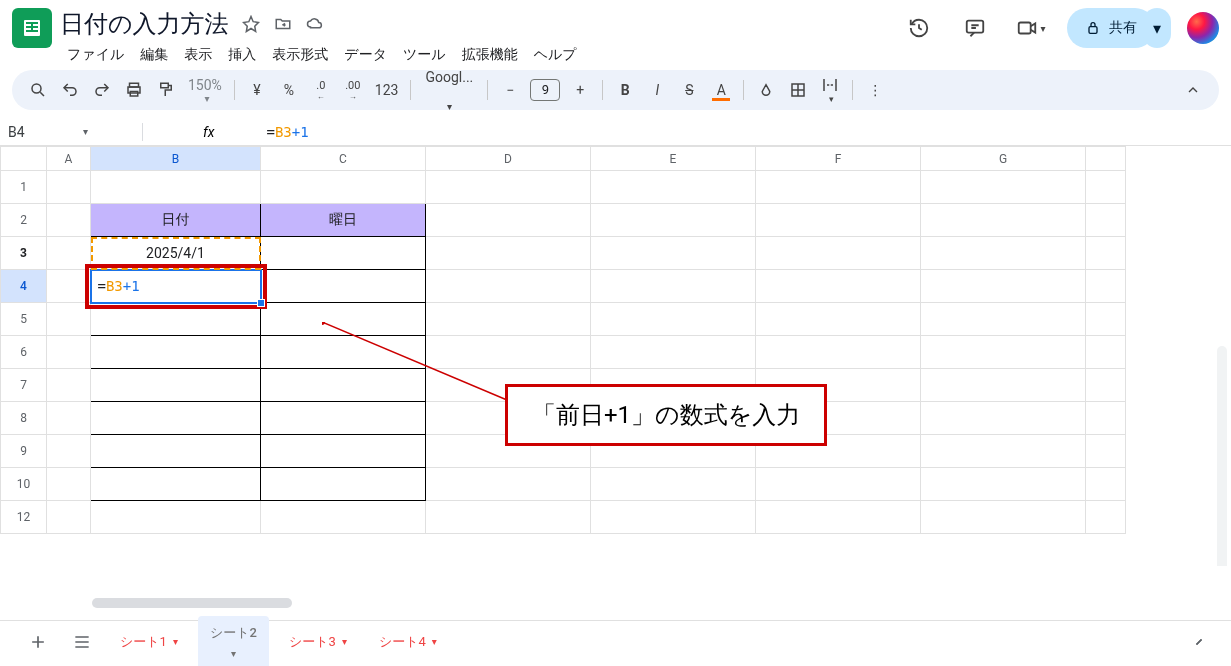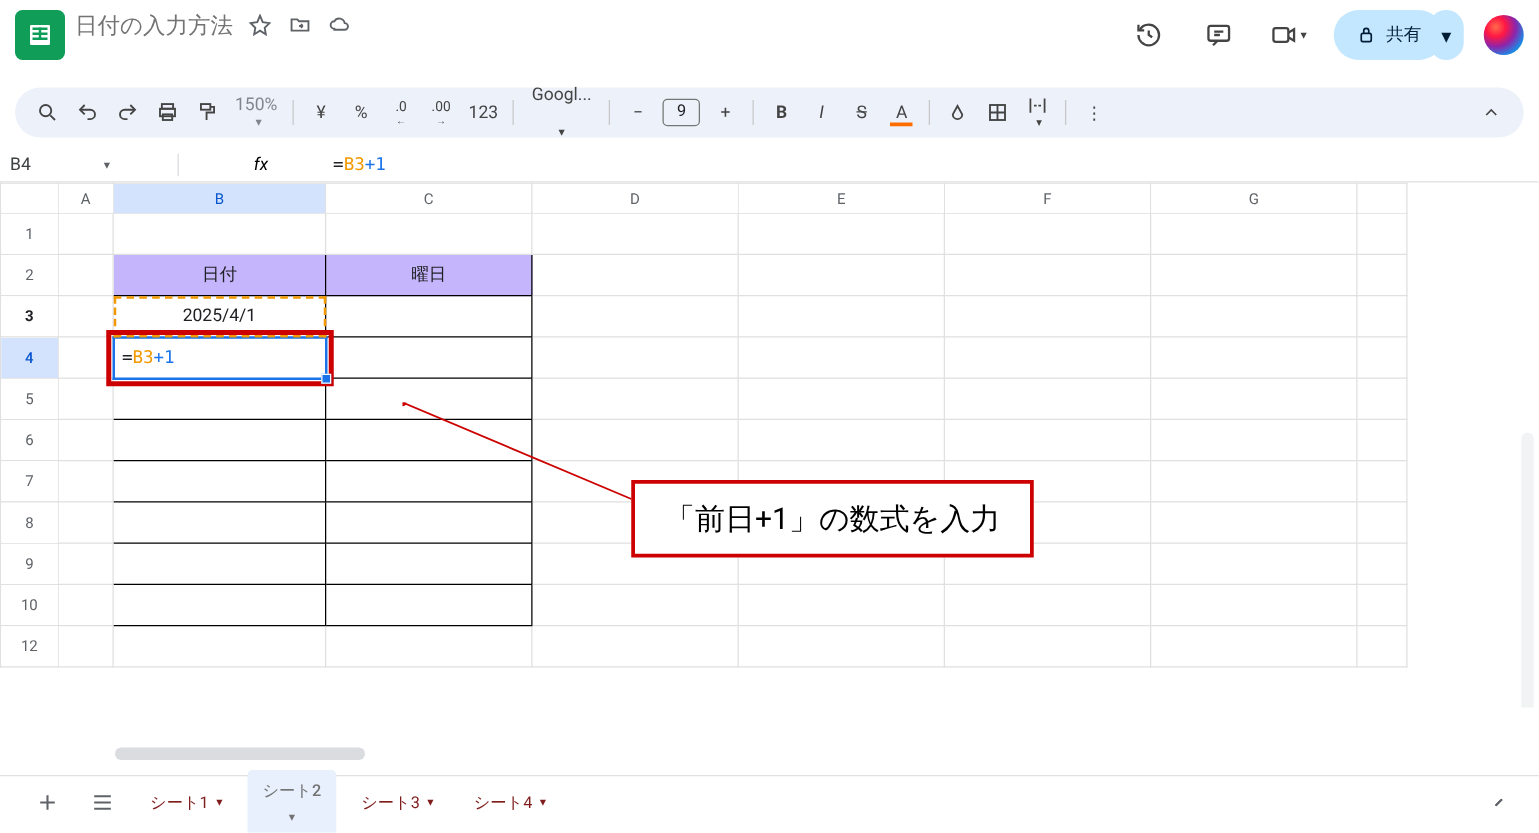--- a/index.html
+++ b/index.html
@@ -2,21 +2,21 @@
 <html><head>
 <meta charset="utf-8">
 <style>
   * { box-sizing: border-box; }
   body { margin:0; font-family:"Google Sans",Roboto,Arial,sans-serif; background:#fff; color:#202124; overflow:hidden; width:1231px; height:666px; position:relative; }
   .titlebar { display:flex; align-items:flex-start; padding:8px 12px 0 12px; height:64px; }
   .logo { width:40px; height:40px; background:#0f9d58; border-radius:6px; display:flex; align-items:center; justify-content:center; margin-right:8px; }
   .logo svg { width:24px; height:24px; }
   .title-col { display:flex; flex-direction:column; }
   .title-row { display:flex; align-items:center; gap:12px; }
-  .doc-title { font-size:18px; color:#737373; }
+  .doc-title { font-size:24px; color:#0f172a; }
   .title-icon { width:20px; height:20px; color:#5f6368; display:flex; align-items:center; justify-content:center; }
   .menu-row { display:flex; gap:2px; font-size:14px; color:#202124; margin-top:2px; }
   .menu-item { padding:4px 7px; border-radius:4px; cursor:pointer; }
   .title-right { margin-left:auto; display:flex; align-items:center; gap:16px; }
   .top-btn { width:40px; height:40px; border-radius:20px; display:flex; align-items:center; justify-content:center; color:#444; }
   .share-btn { background:#c2e7ff; border-radius:40px; height:40px; padding:0 18px; display:flex; align-items:center; gap:8px; color:#001d35; font-size:14px; font-weight:500; }
   .share-drop { background:#c2e7ff; border-radius:40px; width:28px; height:40px; display:flex; align-items:center; justify-content:center; margin-left:-12px; color:#001d35; }
   .avatar { width:32px; height:32px; border-radius:50%; background:radial-gradient(circle at 30% 30%, #ff6b4a 0%, #ff1744 25%, #8e24aa 50%, #1e88e5 75%, #43a047 100%); }
   .toolbar { margin:6px 12px 0 12px; background:#edf2fa; border-radius:24px; height:40px; display:flex; align-items:center; padding:0 12px; gap:4px; position:relative; }
   .tbtn { min-width:28px; height:28px; border-radius:4px; display:flex; align-items:center; justify-content:center; color:#444; font-size:14px; padding:0 4px;flex-direction:column; }
@@ -54,21 +54,21 @@
   .hdr-cell { background:#c4b5fd; border:1px solid #000 !important; font-size:15px;font-family:Liberation Serif, serif; }
   .copied { outline:2px dashed #f29900; outline-offset:-2px; }
   .edit-cell { border:2px solid #1a73e8 !important; text-align:left !important; padding-left:6px; font-family:Consolas,monospace; outline:4px solid #c00; outline-offset:2px; position:relative; }
   .edit-handle { position:absolute; right:-5px; bottom:-5px; width:8px; height:8px; background:#1a73e8; border:1px solid #fff; }
   .annotation-box { position:absolute; left:505px; top:384px; border:3px solid #c00; background:#fff; padding:12px 24px; font-size:24px; color:#000; }
   .arrow-line { position:absolute; left:322px; top:322px; width:190px; height:80px; pointer-events:none; }
   .hscroll { position:absolute; left:32px; bottom:56px; right:20px; height:12px; }
   .hscroll-thumb { position:absolute; left:60px; width:200px; height:10px; background:#dadce0; border-radius:5px; }
   .sheets-bar { position:absolute; bottom:4px; left:0; right:0; height:42px; display:flex; align-items:center; padding:0 20px; gap:8px; border-top:1px solid #e0e0e0; }
   .sheet-btn { width:36px; height:36px; display:flex; align-items:center; justify-content:center; color:#5f6368; border-radius:4px; }
-  .sheet-tab { padding:8px 12px; font-size:13px; color:#7f1d1d; display:flex; align-items:center; gap:6px; border-radius:4px 4px 0 0; }
+  .sheet-tab { padding:8px 12px; font-size:13px; color:#ef4444; display:flex; align-items:center; gap:6px; border-radius:4px 4px 0 0; }
   .sheet-tab.active { color:#737373; background:#e8f0fe; font-weight:500;flex-direction:column; }
   .sheet-tab .dd { font-size:10px; }
   .explore { position:absolute; right:18px; bottom:10px; width:28px; height:28px; color:#5f6368; display:flex; align-items:center; justify-content:center; }
   .vscroll { position:absolute; right:4px; top:200px; width:10px; height:300px; background:#f1f3f4; border-radius:5px; }
   svg { display:block; }
 </style>
 </head>
 <body>
 
 <div class="titlebar">
@@ -93,20 +93,31 @@
           <svg width="18" height="18" viewBox="0 0 24 24" fill="none" stroke="#5f6368" stroke-width="2">
             <path d="M3 6h6l2 2h10v10H3z"></path>
             <path d="M11 13h4m0 0l-2-2m2 2l-2 2"></path>
           </svg>
         </span>
       <span class="title-icon">
           <svg width="18" height="18" viewBox="0 0 24 24" fill="none" stroke="#5f6368" stroke-width="2">
             <path d="M6 16a4 4 0 010-8 6 6 0 0111 2 3.5 3.5 0 010 7H6z"></path>
           </svg>
         </span>
+    </div>
+    <div class="menu-row">
+      <span class="menu-item">ファイル</span>
+      <span class="menu-item">編集</span>
+      <span class="menu-item">表示</span>
+      <span class="menu-item">挿入</span>
+      <span class="menu-item">表示形式</span>
+      <span class="menu-item">データ</span>
+      <span class="menu-item">ツール</span>
+      <span class="menu-item">拡張機能</span>
+      <span class="menu-item">ヘルプ</span>
     </div>
   </div>
   <div class="title-right">
     <div class="top-btn">
         <svg width="22" height="22" viewBox="0 0 24 24" fill="none" stroke="#444" stroke-width="2">
           <path d="M3 12a9 9 0 109-9 9 9 0 00-8 5"></path>
           <path d="M3 3v5h5"></path>
           <path d="M12 8v4l3 2"></path>
         </svg>
       </div>

